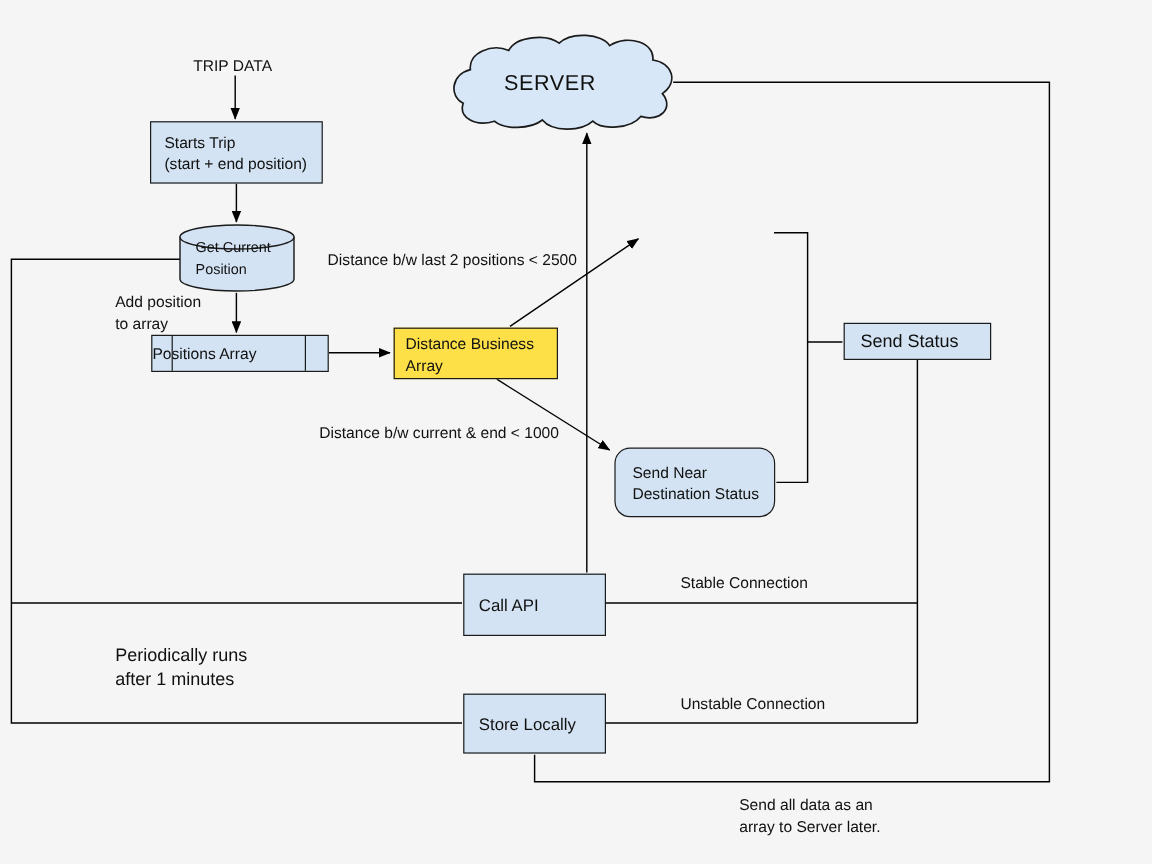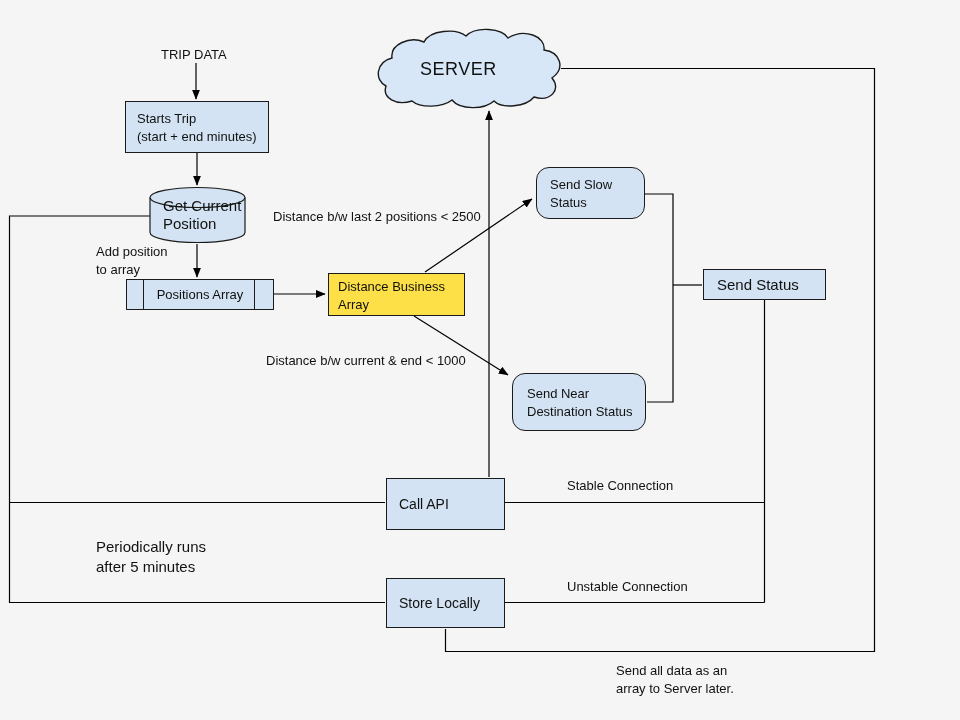--- a/index.html
+++ b/index.html
@@ -31,21 +31,21 @@
     color:#111;
     white-space:nowrap;
   }
   .centered{display:flex;align-items:center;}
   .divider{
     position:absolute;top:0;bottom:0;width:1px;
     background:#1b1b1b;
   }
   .overlay-text{
     position:absolute;
-    font-size:15px;line-height:18px;
+    font-size:12px;line-height:18px;
     color:#111;white-space:nowrap;
   }
 </style>
 </head>
 <body>
 
 <div id="canvas" style="background: rgb(245, 245, 246);">
 
   <svg id="wires" width="960" height="720" viewBox="0 0 960 720">
     <defs>
@@ -94,55 +94,51 @@
     <div>to array</div>
   </div>
 
   <div class="lbl" style="left:273px;top:208px;">Distance b/w last 2 positions &lt; 2500</div>
   <div class="lbl" style="left:266px;top:352px;">Distance b/w current &amp; end &lt; 1000</div>
   <div class="lbl" style="left:567px;top:477px;">Stable Connection</div>
   <div class="lbl" style="left:567px;top:578px;">Unstable Connection</div>
 
   <div class="lbl" style="left:96px;top:537px;font-size:15px;line-height:20px;">
     <div>Periodically runs</div>
-    <div>after 5 minutes</div>
+    <div>after 1 minutes</div>
   </div>
 
   <div class="lbl" style="left:616px;top:662px;">
     <div>Send all data as an</div>
     <div>array to Server later.</div>
   </div>
 
   <div class="overlay-text" style="left:420px;top:58px;font-size:18px;line-height:22px;letter-spacing:0.5px;">SERVER</div>
 
   <div class="overlay-text" style="left:163px;top:197px;">
     <div>Get Current</div>
     <div>Position</div>
   </div>
 
   <div class="node" style="left: 125px; top: 101px; width: 144px; height: 52px; padding: 8px 0px 0px 11px; background-color: rgb(211, 227, 243); border-color: rgb(27, 27, 27);">
     <div>Starts Trip</div>
-    <div>(start + end minutes)</div>
+    <div>(start + end position)</div>
   </div>
 
-  <div class="node centered" style="left: 126px; top: 279px; width: 148px; height: 31px; justify-content: center; background-color: rgb(211, 227, 243); border-color: rgb(27, 27, 27);">
+  <div class="node centered" style="left: 126px; top: 279px; width: 148px; height: 31px; justify-content: flex-start; background-color: rgb(211, 227, 243); border-color: rgb(27, 27, 27);">
     <div class="divider" style="left:16px;"></div>
     <div class="divider" style="right:18px;"></div>
     <span>Positions Array</span>
   </div>
 
   <div class="node" style="left: 328px; top: 273px; width: 137px; height: 43px; padding: 4px 0px 0px 9px; background-color: #fde047; border-color: rgb(27, 27, 27);">
     <div>Distance Business</div>
     <div>Array</div>
   </div>
 
-  <div class="node rounded" style="left: 536px; top: 167px; width: 109px; height: 52px; padding: 8px 0px 0px 13px; background-color: rgb(211, 227, 243); border-color: rgb(27, 27, 27);">
-    <div>Send Slow</div>
-    <div>Status</div>
-  </div>
 
   <div class="node rounded" style="left: 512px; top: 373px; width: 134px; height: 58px; padding: 11px 0px 0px 14px; background-color: rgb(211, 227, 243); border-color: rgb(27, 27, 27);">
     <div>Send Near</div>
     <div>Destination Status</div>
   </div>
 
   <div class="node centered" style="left: 703px; top: 269px; width: 123px; height: 31px; padding-left: 13px; font-size: 15px; background-color: rgb(211, 227, 243); border-color: rgb(27, 27, 27); text-align: right;">
     <span>Send Status</span>
   </div>
 

